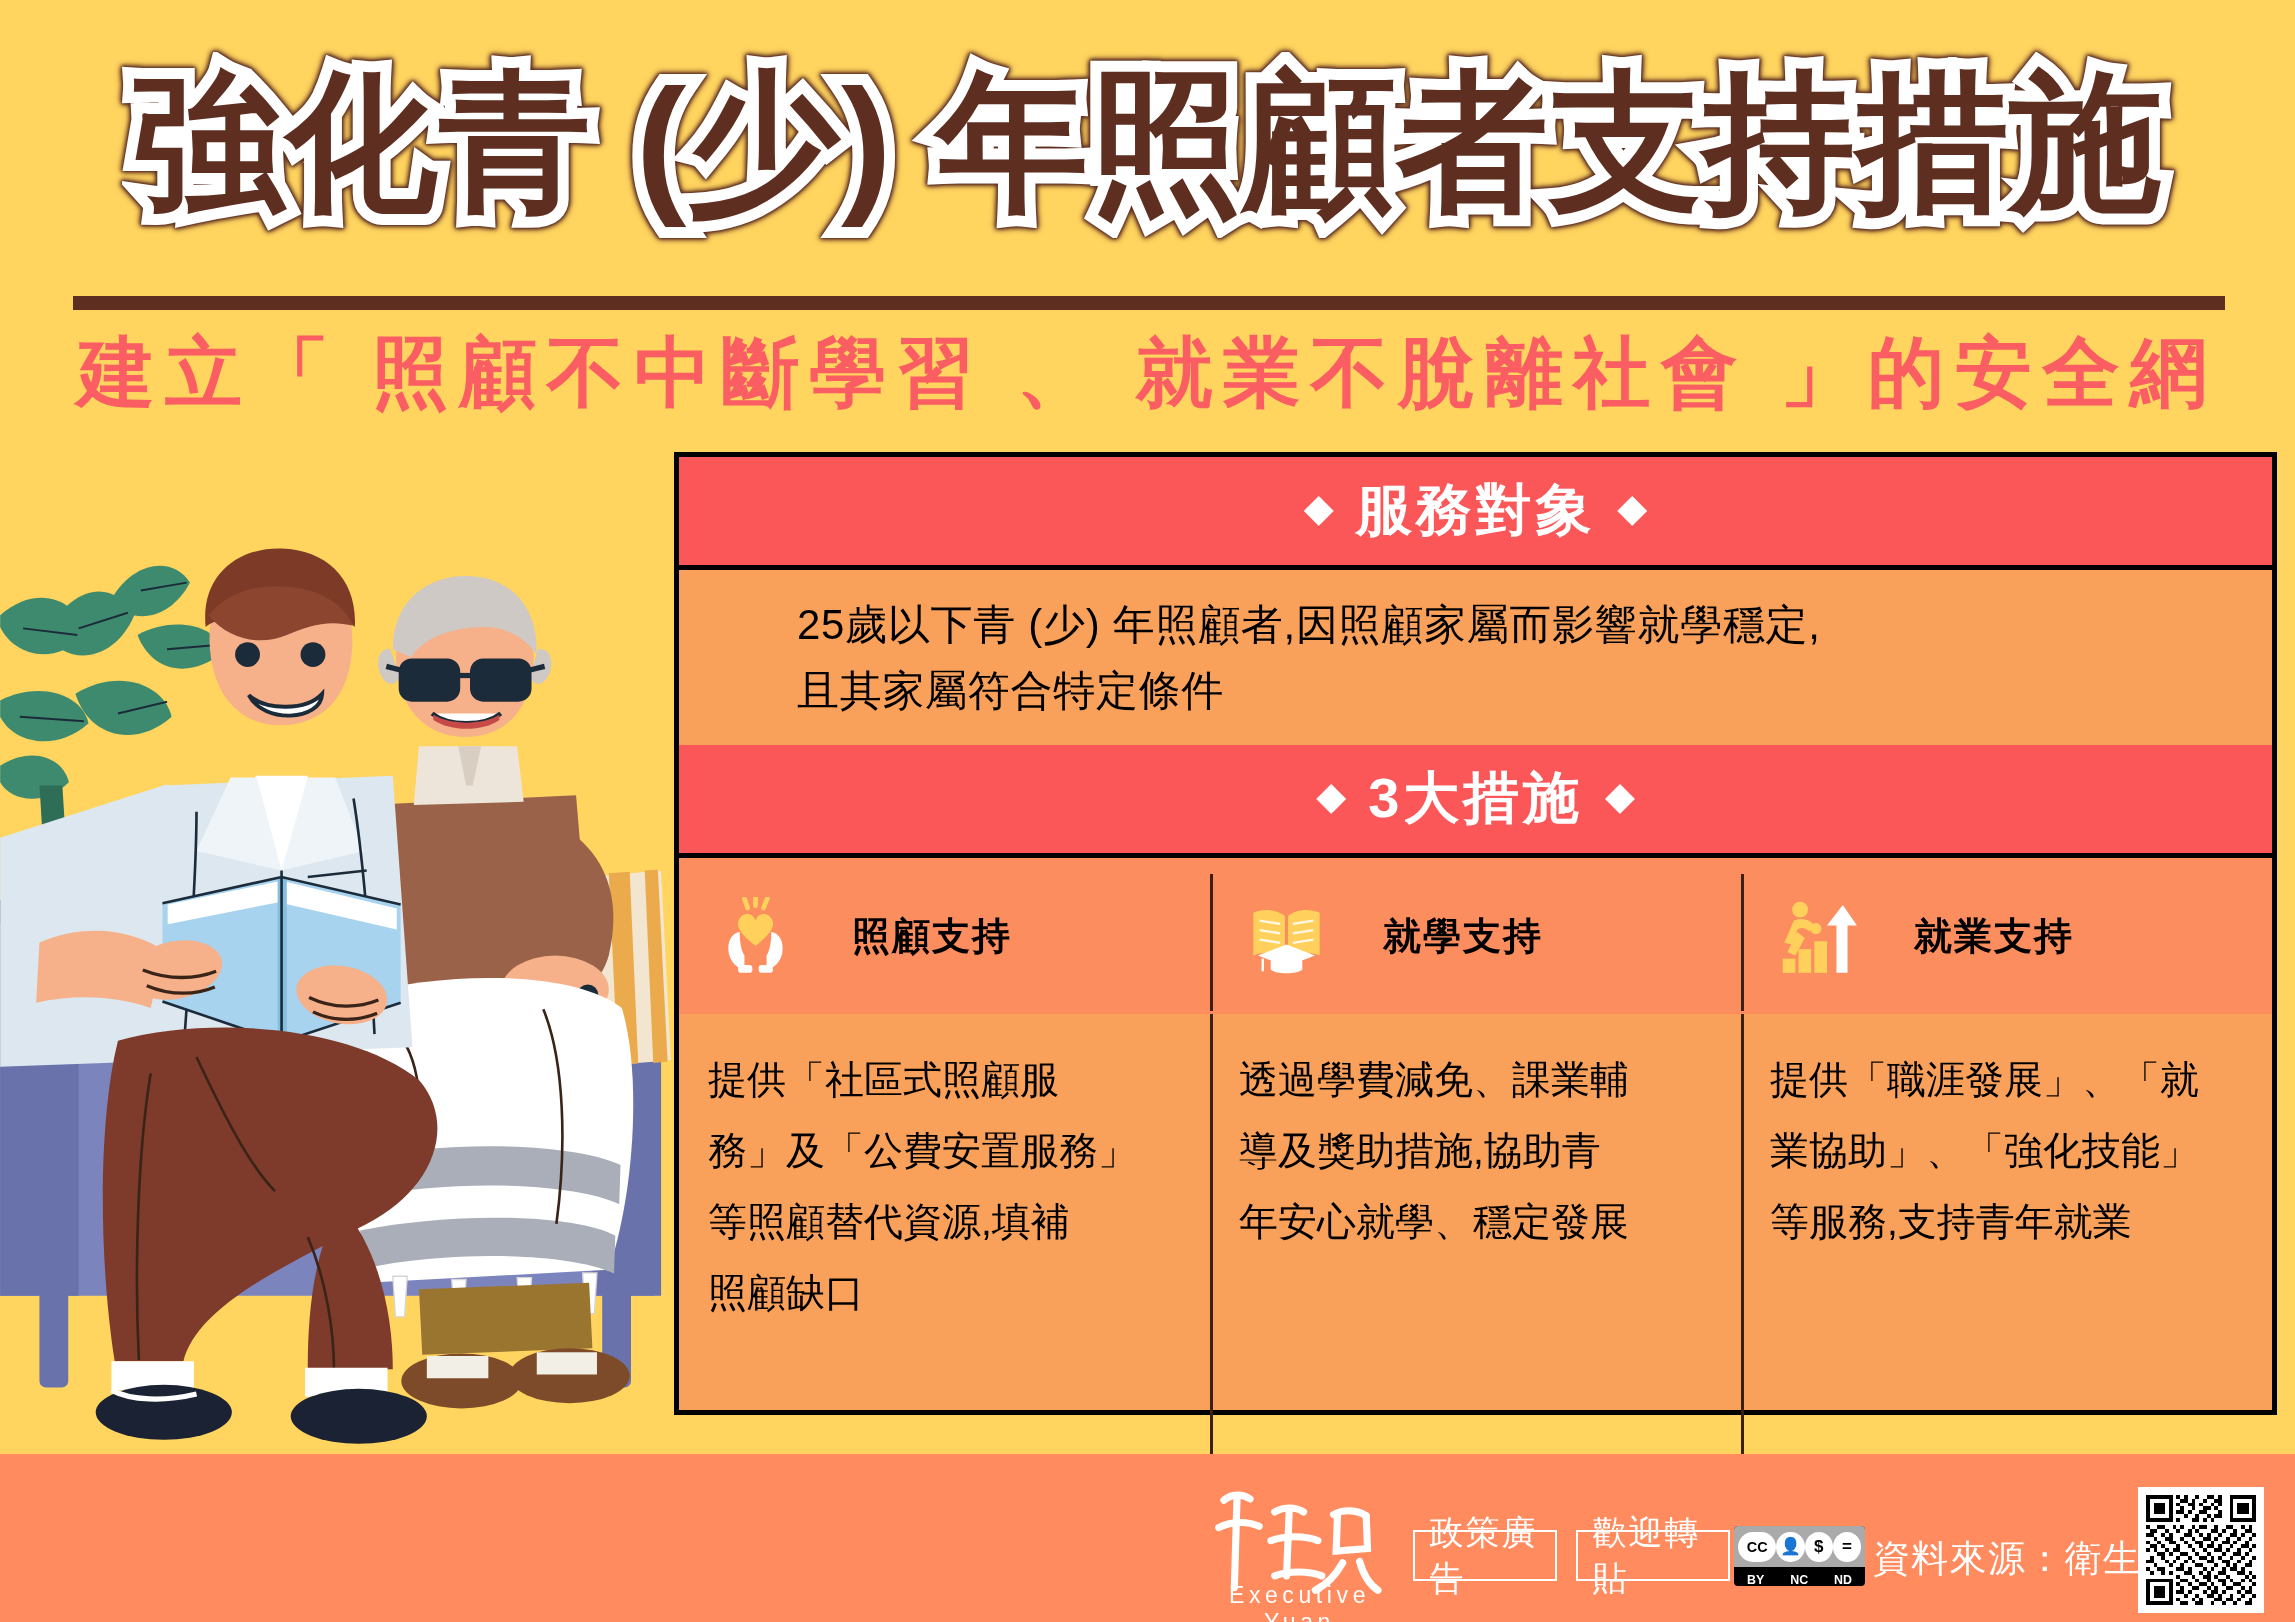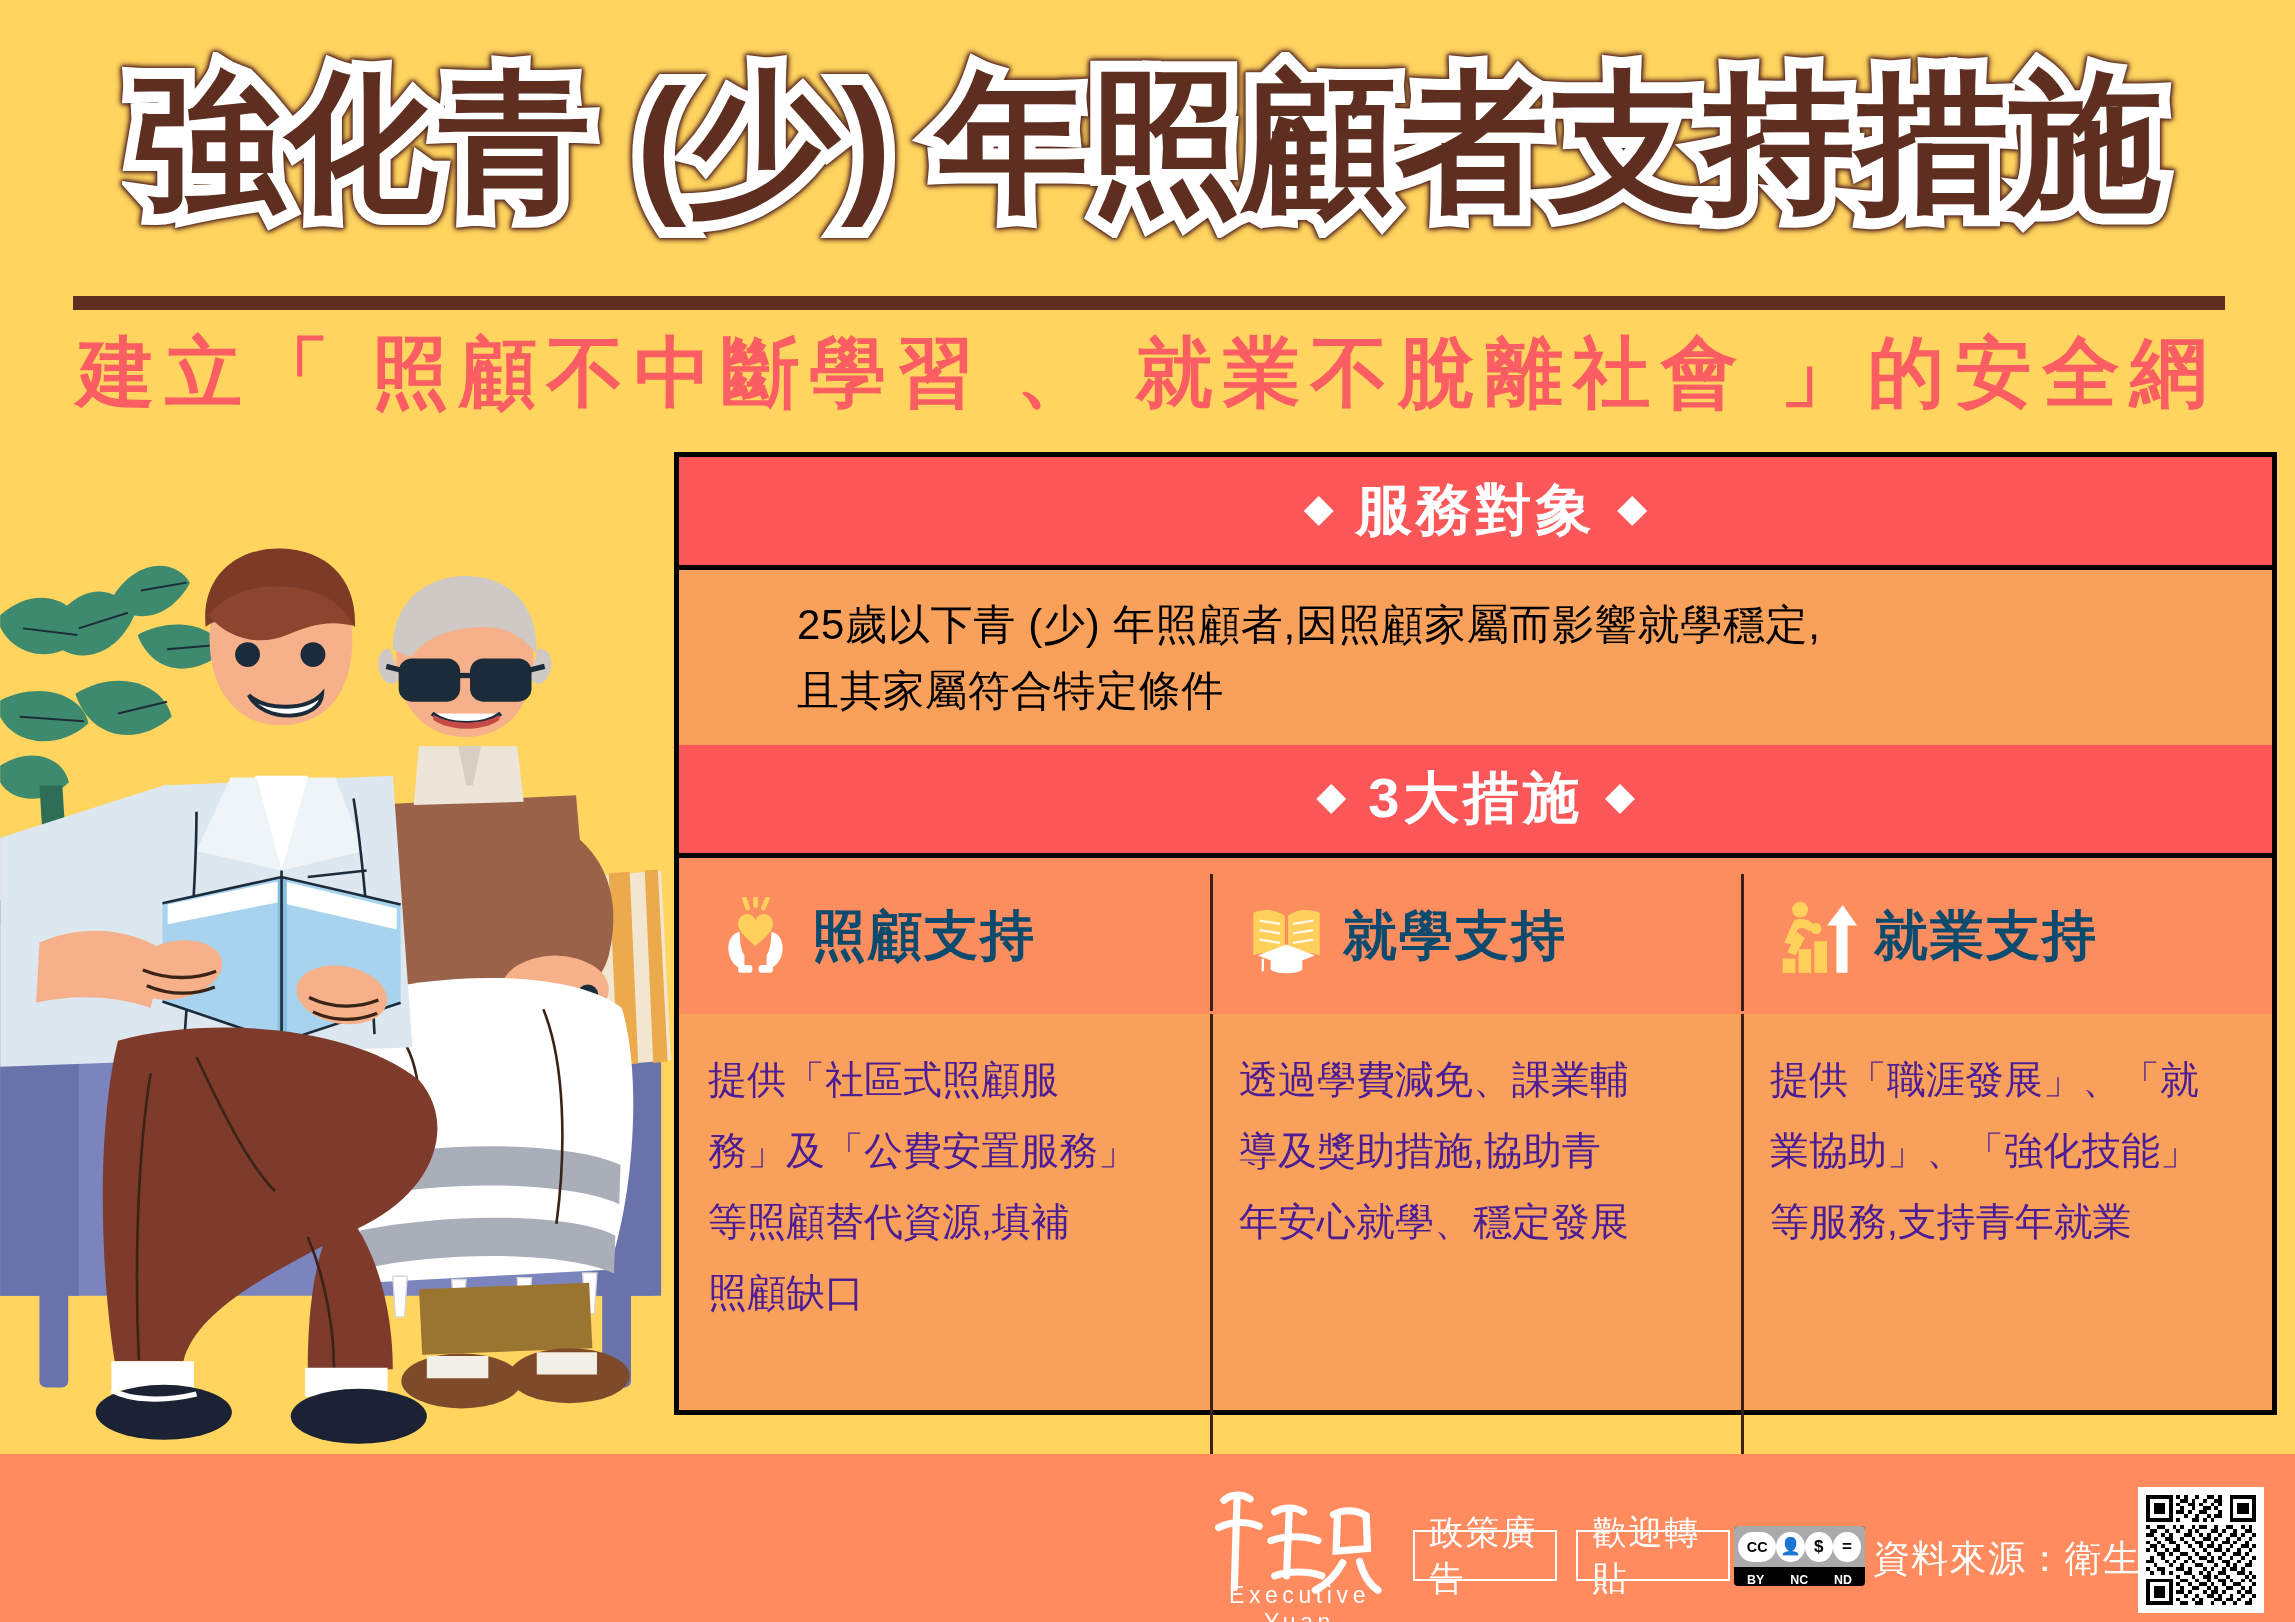--- a/index.html
+++ b/index.html
@@ -72,25 +72,25 @@
   .chead{
     flex:1; display:flex; align-items:center; padding-left:37px;
     position:relative;
   }
   .chead + .chead::before{
     content:""; position:absolute; left:0; top:15.7px; bottom:2.6px;
     width:3.3px; background:#3A2016;
   }
   .chead-ico{ width:79px; height:79px; flex:0 0 79px; margin-right:17px; }
   .chead-ico svg{ display:block; width:100%; height:100%; }
-  .chead-txt{ font-size:54px; font-weight:bold; color:#0c4a6e; letter-spacing:2px; }
+  .chead-txt{ font-size:38px; font-weight:bold; color:#000000; letter-spacing:2px;margin-left:40px; }
 
   .cbody{
     flex:1; padding:31px 22px 0 29px; position:relative;
-    font-size:39px; line-height:1.82; color:#4c1d95; letter-spacing:0px;
+    font-size:39px; line-height:1.82; color:#000000; letter-spacing:0px;
   }
   .cbody + .cbody::before{
     content:""; position:absolute; left:0; top:0; height:537px;
     width:3.3px; background:#3A2016;
   }
   .cbody div{ white-space:nowrap; }
 
   
   .footer{
     position:absolute; left:0; top:1454px; width:2295px; height:169px;

